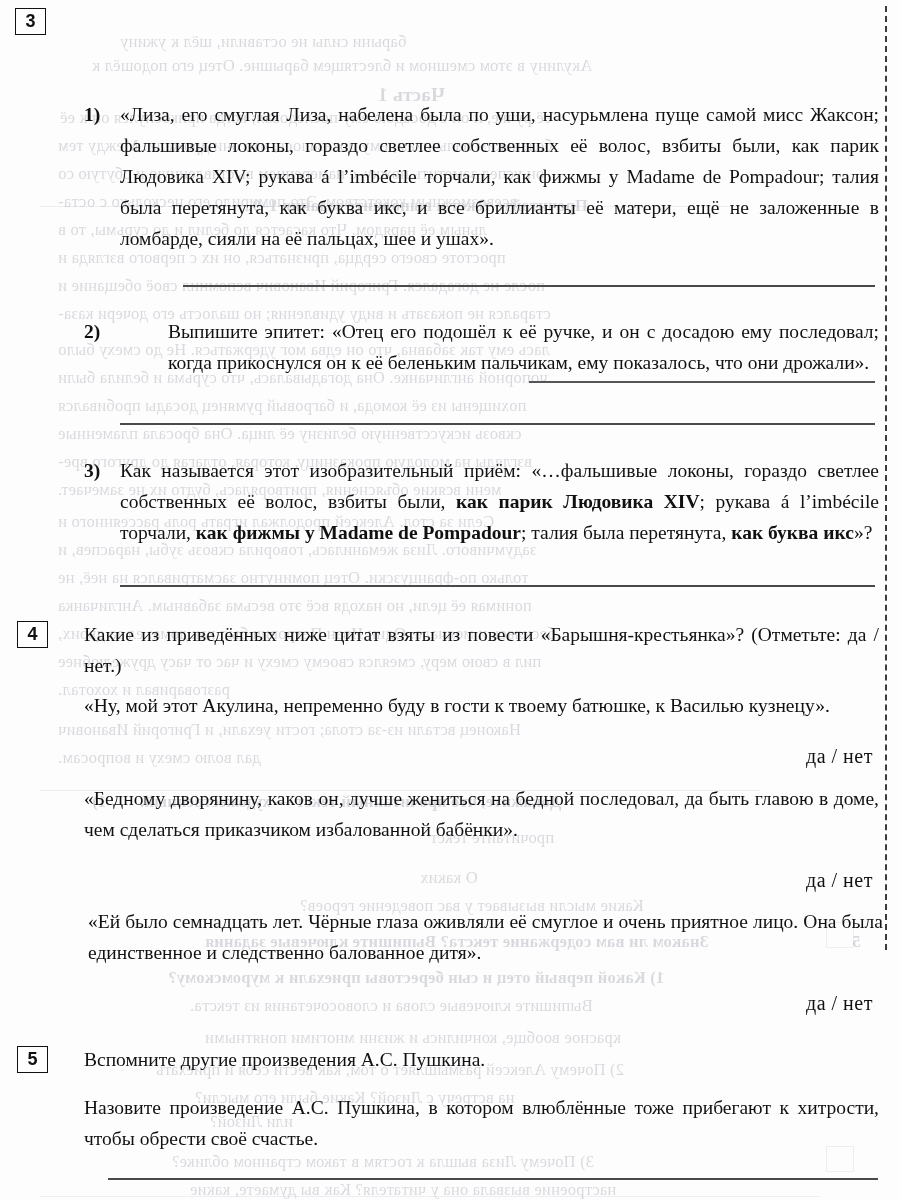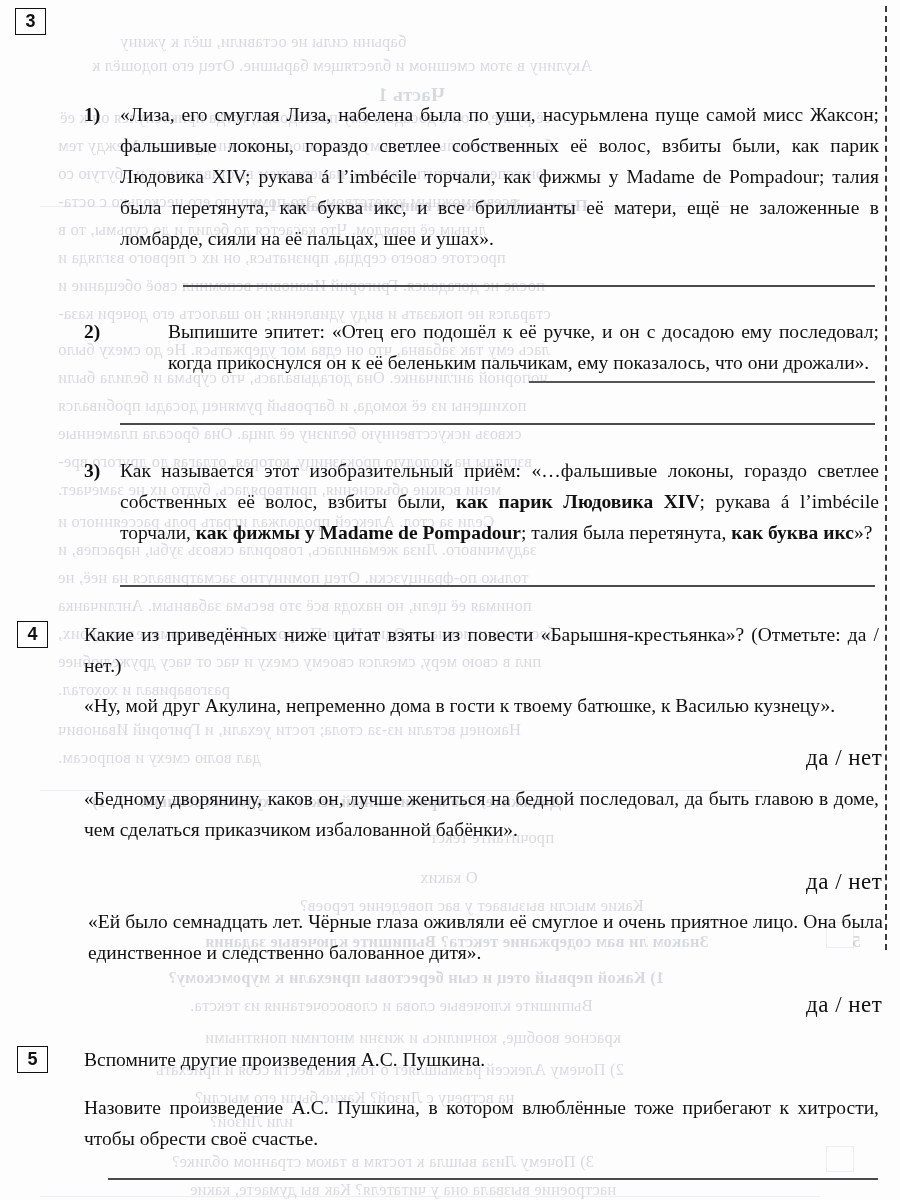--- a/index.html
+++ b/index.html
@@ -122,21 +122,21 @@
 
   .answer-rule {
     position: absolute;
     height: 2px;
     background: #4a4a4a;
   }
   .answer-rule.thin { height: 1.6px; background: #555; }
 
   .yesno {
     position: absolute;
-    font-size: 23px;
+    font-size: 20px;
     color: #111;
     letter-spacing: .5px;
   }
 
   .quote-para {
     position: absolute;
     font-size: 19.5px;
     line-height: 31px;
     text-align: justify;
     color: #111;
@@ -223,21 +223,21 @@
     <div class="sub-item" style="left:84px; top:455px; width:795px;">
       <div class="sub-marker">3)</div>
       <div class="sub-body" id="task3item3" style="width:759px;"><span>Как называется этот изобразительный приём: «…фальшивые локоны, гораздо светлее собственных её волос, взбиты были, </span><span style="font-weight: bold;">как парик Людовика XIV</span><span>; рукава á l’imbécile торчали, </span><span style="font-weight: bold;">как фижмы у Madame de Pompadour</span><span>; талия была перетянута, </span><span style="font-weight: bold;">как буква икс</span><span>»?</span></div>
     </div>
     <div class="answer-rule" style="left:120px; top:585px; width:755px;"></div>
 
     <div class="qnum" style="left:17px; top:621px;">4</div>
 
     <div class="block task-text" style="left:84px; top:619px; width:795px;">Какие из приведённых ниже цитат взяты из повести «Барышня-крестьянка»? (Отметьте: да / нет.)</div>
 
-    <div class="quote-para" style="left:84px; top:690px; width:795px;">«Ну, мой друг Акулина, непременно дома в гости к твоему батюшке, к Василью кузнецу».</div>
+    <div class="quote-para" style="left:84px; top:690px; width:795px;">«Ну, мой этот Акулина, непременно буду в гости к твоему батюшке, к Василью кузнецу».</div>
     <div class="yesno" style="left:806px; top:745px;">да / нет</div>
 
     <div class="quote-para" style="left:84px; top:783px; width:795px;">«Бедному дворянину, каков он, лучше жениться на бедной последовал, да быть главою в доме, чем сделаться приказчиком избалованной бабёнки».</div>
     <div class="yesno" style="left:806px; top:869px;">да / нет</div>
 
     <div class="quote-para" style="left:88px; top:906px; width:795px;">«Ей было семнадцать лет. Чёрные глаза оживляли её смуглое и очень приятное лицо. Она была единственное и следственно балованное дитя».</div>
     <div class="yesno" style="left:806px; top:992px;">да / нет</div>
 
     <div class="qnum" style="left:17px; top:1046px;">5</div>
 

